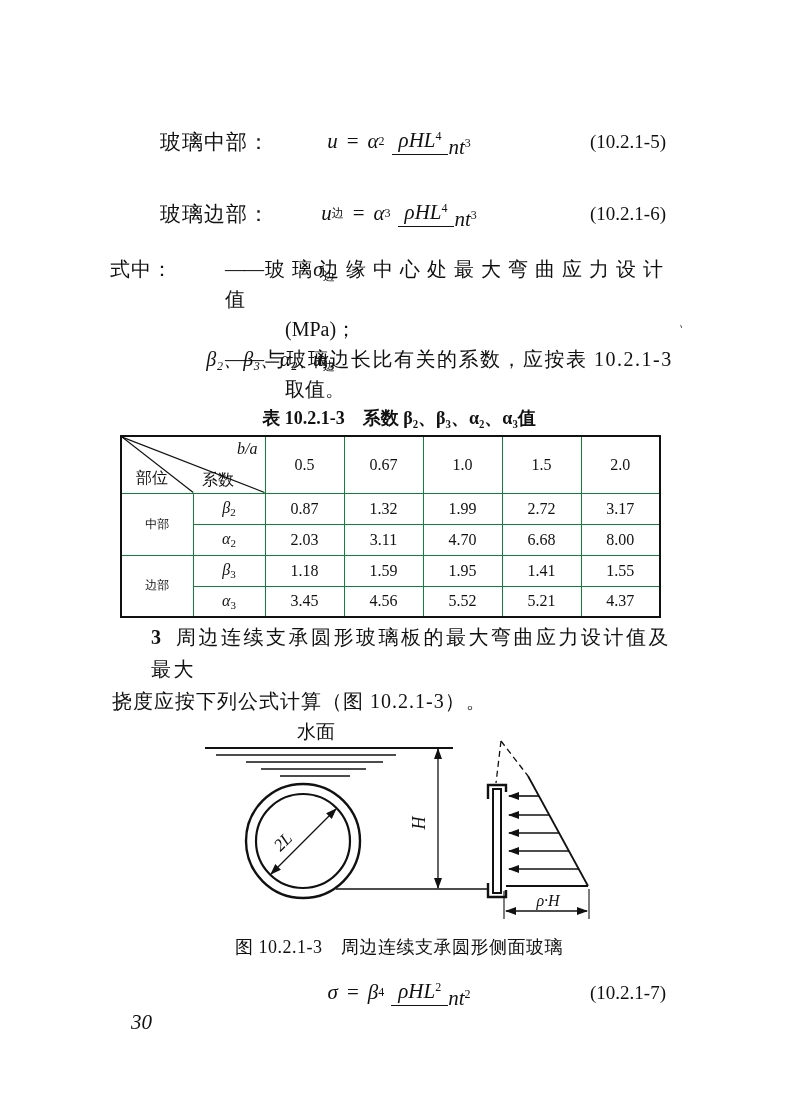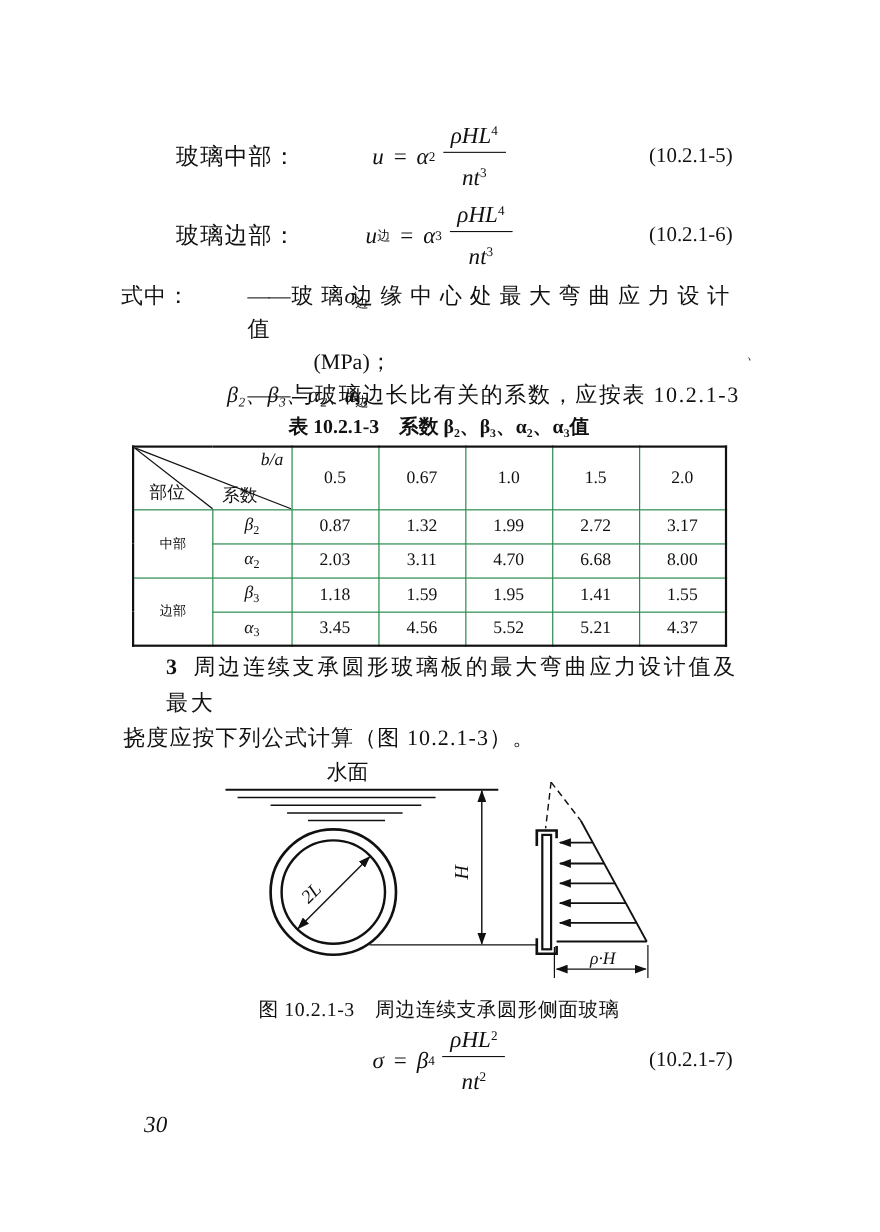--- a/index.html
+++ b/index.html
@@ -25,21 +25,21 @@
     position: absolute; left: 48px; top: 50%; transform: translateY(-50%);
     font-size: 21px; letter-spacing: 1px;
   }
   .eq-num {
     position: absolute; right: 20px; top: 50%; transform: translateY(-50%);
     font-size: 19px;
   }
   .eq-body { display: inline-flex; align-items: center; font-size: 21px; font-style: italic; }
   .eq-body sub, .eq-body sup { font-style: normal; }
   .eq-sign { font-style: normal; margin: 0 9px; }
-  .frac { display: inline-flex; flex-direction: column; align-items: center; margin-left: 7px; }
+  .frac { display: inline-flex; align-items: center; margin-left: 7px; }
   .frac-num { padding: 0 7px 3px; border-bottom: 1.5px solid #111; line-height: 1.05; }
   .frac-den { padding-top: 11px; line-height: 1.05; }
   .eq-body sub { font-size: 12px; vertical-align: -4px; }
   .eq-body sup { font-size: 12px; vertical-align: 7px; }
   .sub-cjk { font-size: 12px; }
   
   .where { margin-top: 4px; font-size: 20px; line-height: 30px; }
   .where-row { position: relative; padding-left: 113px; }
   .where-pre { position: absolute; left: -2px; top: 0; letter-spacing: 1px; }
   .where-sym { position: absolute; right: 351px; top: 0; white-space: nowrap; font-style: italic; }
@@ -118,20 +118,21 @@
         <span class="where-sym"><span>σ</span><sub>边</sub></span>
         <span class="where-line1"><span class="where-dash">——</span><span class="ls8">玻璃边缘中心处最大弯曲应力设计值</span></span>
         <span class="where-desc2">(MPa)；</span>
       </div>
       <div class="where-row">
         <span class="where-sym"><span>u</span><sub>边</sub></span>
       </div>
       <div class="where-row">
         <span class="where-sym"><span>β₂、β₃、α₂、α₃</span></span>
         <span class="where-line1"><span class="where-dash">——</span><span class="ls2">与玻璃边长比有关的系数，应按表 10.2.1-3</span></span>
+        <span class="where-desc2">取值。</span>
       </div>
     </div>
 
     <div class="table-title">表 10.2.1-3　系数 β₂、β₃、α₂、α₃值</div>
 
     <table>
       <colgroup>
           <col style="width:72px">
           <col style="width:72px">
           <col style="width:79px">

